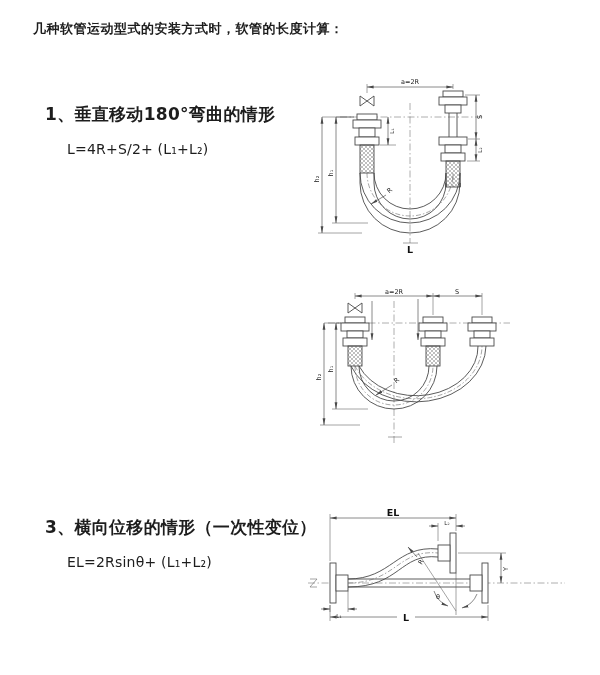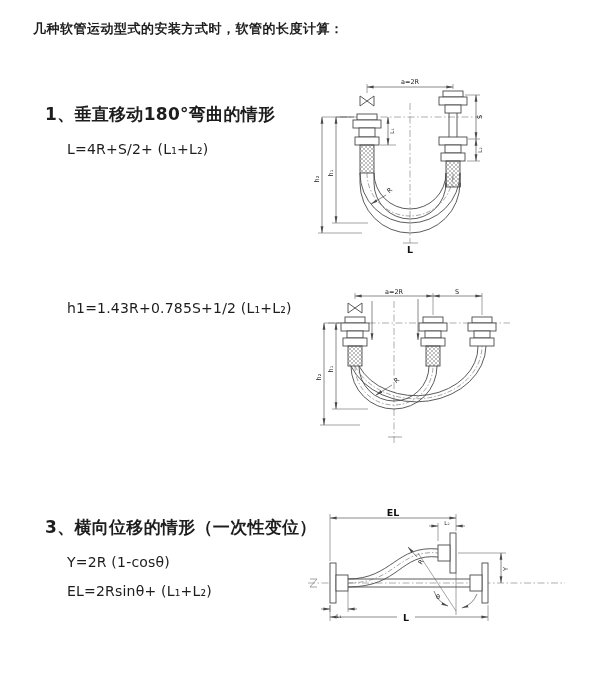--- a/index.html
+++ b/index.html
@@ -96,21 +96,20 @@
   <text class="tiny" transform="rotate(-90 172 75)" x="172" y="75" text-anchor="middle">L₂</text>
 
   <line class="dim" x1="76" y1="120" x2="61" y2="129" marker-end="url(#ar)"></line>
   <text class="lbl" transform="rotate(-40 81 117)" x="81" y="117" text-anchor="middle">R</text>
 
   <path class="thin" d="M93,168 H108"></path>
   <text class="big" x="100" y="178" text-anchor="middle">L</text>
 </svg>
 
 <div class="sec" style="top:294px">
-  <div class="fm">h1=1.43R+0.785S+1/2 (L₁+L₂)</div>
 </div>
 
 <svg class="diag" style="left:310px;top:285px" width="290" height="170" viewBox="0 0 290 170">
 
   <path class="cl" d="M18,38 H200"></path>
   <path class="cl" d="M84,16 V160"></path>
 
   <path class="w" d="M41,81 A70,57 0 0 0 176,61"></path>
   <path class="w" d="M49,81 A62,49 0 0 0 168,61"></path>
   <path class="hcl" d="M45,81 A66,53 0 0 0 172,61"></path>
@@ -154,21 +153,20 @@
   <text class="lbl" transform="rotate(-90 23 84)" x="23" y="84" text-anchor="middle">h₁</text>
 
   <line class="dim" x1="82" y1="100" x2="66" y2="110" marker-end="url(#ar)"></line>
   <text class="lbl" transform="rotate(-40 88 97)" x="88" y="97" text-anchor="middle">R</text>
 
   <path class="thin" d="M78,152 H92"></path>
 </svg>
 
 <div class="sec" style="top:516px">
   <h2>3、横向位移的情形（一次性变位）</h2>
-  <div class="fm">Y=2R (1-cosθ)</div>
   <div class="fm">EL=2Rsinθ+ (L₁+L₂)</div>
 </div>
 
 <svg class="diag" style="left:300px;top:505px" width="300" height="130" viewBox="0 0 300 130">
 
   <path class="cl" d="M8,78 H265"></path>
 
   <path class="thin" d="M10,74 H17 L10,82 H17"></path>
 
   <path class="w" d="M48,74 H170 M48,82 H170"></path>

